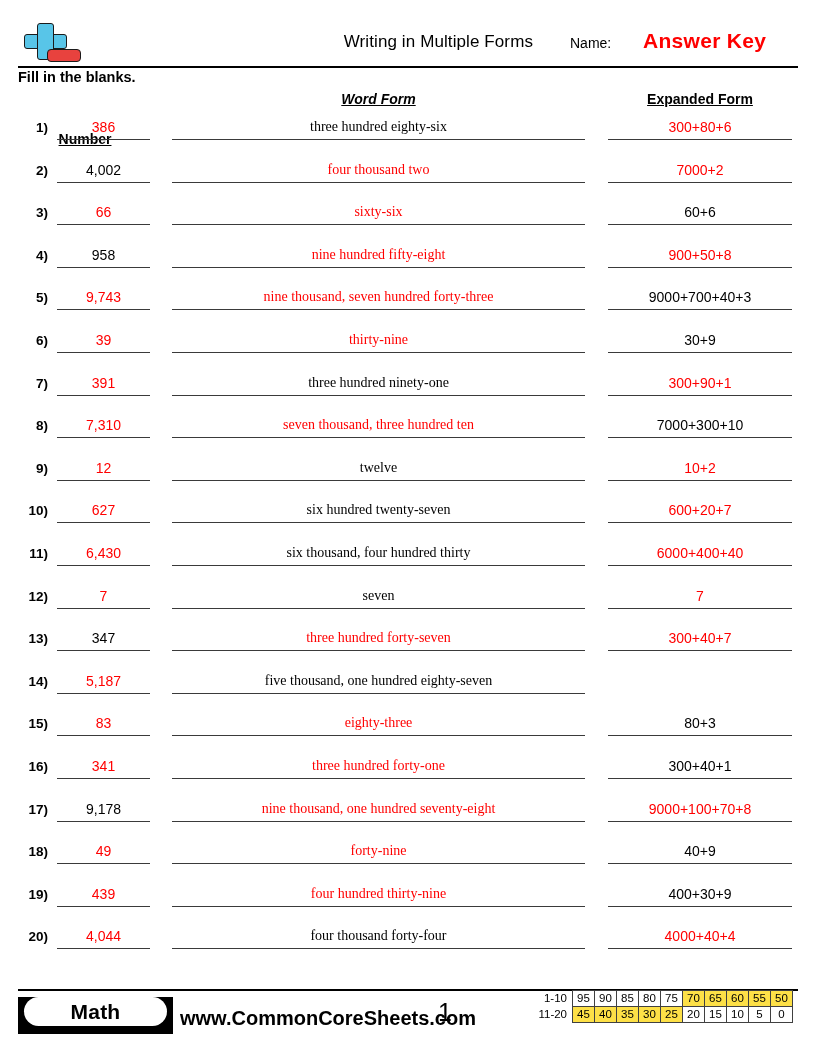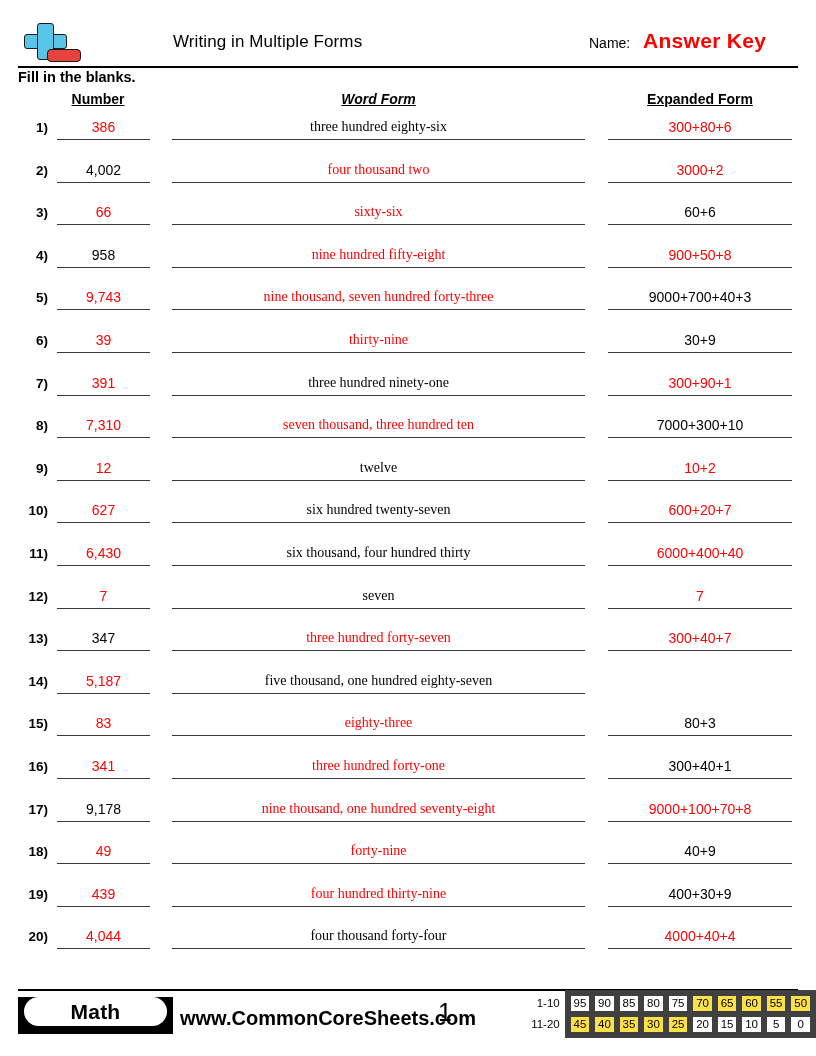--- a/index.html
+++ b/index.html
@@ -70,30 +70,29 @@
     background: #e8423e;
     border: 1.6px solid #1b1b1b;
     border-radius: 4px;
     box-sizing: border-box;
   }
   #doc-title {
     position: absolute;
     left: 155px;
     top: 10px;
     width: 360px;
-    text-align: left;
+    text-align: right;
     font-size: 17px;
     letter-spacing: 0.1px;
   }
   #name-label {
     position: absolute;
     left: 552px;
     top: 13px;
     font-size: 14px;
-    margin-left: 19px;
   }
   #answer-key {
     position: absolute;
     left: 625px;
     top: 7px;
     font-size: 21px;
     font-weight: bold;
     color: #ff0000;
     letter-spacing: 0.3px;
   }
@@ -115,21 +114,21 @@
     font-weight: bold;
   }
   .col-head {
     position: absolute;
     top: 91px;
     font-size: 14px;
     font-weight: bold;
     text-decoration: underline;
     text-align: center;
   }
-  #col-head-number   { left: 43px;  width: 110px; }
+  #col-head-number   { left: 30px;  width: 110px; margin-top: 40px; }
   #col-head-word     { left: 172px; width: 413px; font-style: italic; }
   #col-head-expanded { left: 608px; width: 184px; }
 
   
   #rows {
     position: absolute;
     left: 0;
     top: 112px;
     width: 816px;
   }
@@ -213,21 +212,21 @@
   }
   
   #score-table {
     position: absolute;
     left: 527px;
     top: 990px;
     border-collapse: collapse;
     font-size: 11.5px;
   }
   #score-table td {
-    border: 6px solid #404040;
+    border: 1px solid #404040;
     width: 21px;
     height: 15px;
     text-align: center;
     vertical-align: middle;
     padding: 0;
     line-height: 15px;
     font-family: "Liberation Sans", sans-serif;
   }
   #score-table td.rowlabel {
     border: none;
@@ -263,21 +262,21 @@
     <div class="row">
       <div class="rnum">1)</div>
       <div class="cell num ans">386</div>
       <div class="cell word giv">three hundred eighty-six</div>
       <div class="cell expanded ans">300+80+6</div>
     </div>
     <div class="row">
       <div class="rnum">2)</div>
       <div class="cell num giv">4,002</div>
       <div class="cell word ans">four thousand two</div>
-      <div class="cell expanded ans">3000+2</div>
+      <div class="cell expanded ans">7000+2</div>
     </div>
     <div class="row">
       <div class="rnum">3)</div>
       <div class="cell num ans">66</div>
       <div class="cell word ans">sixty-six</div>
       <div class="cell expanded giv">60+6</div>
     </div>
     <div class="row">
       <div class="rnum">4)</div>
       <div class="cell num giv">958</div>

